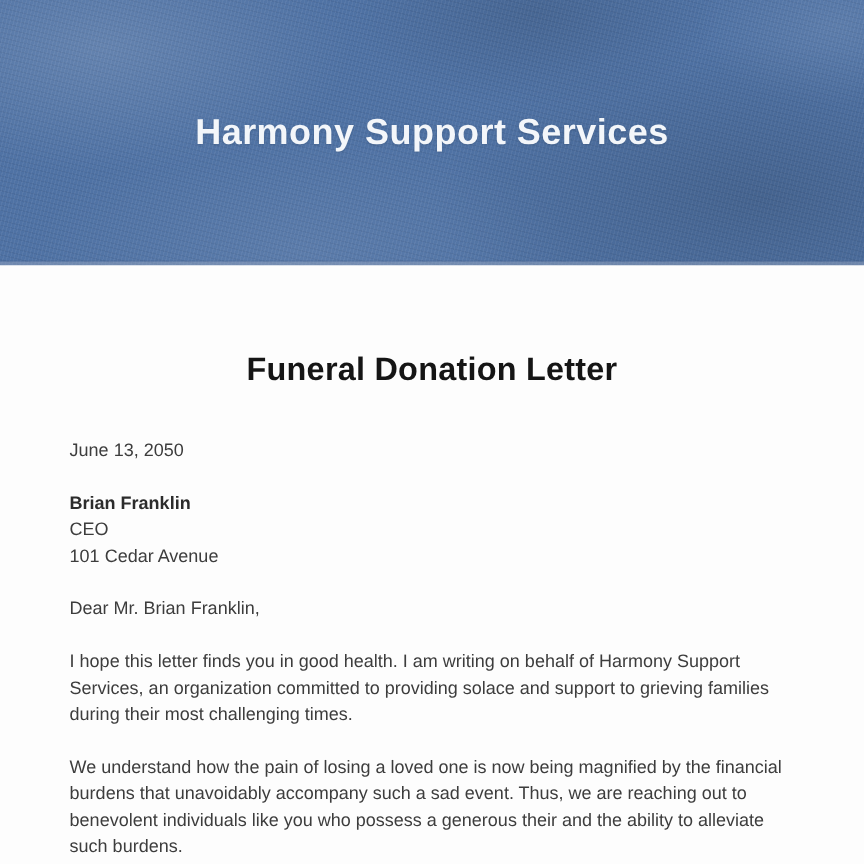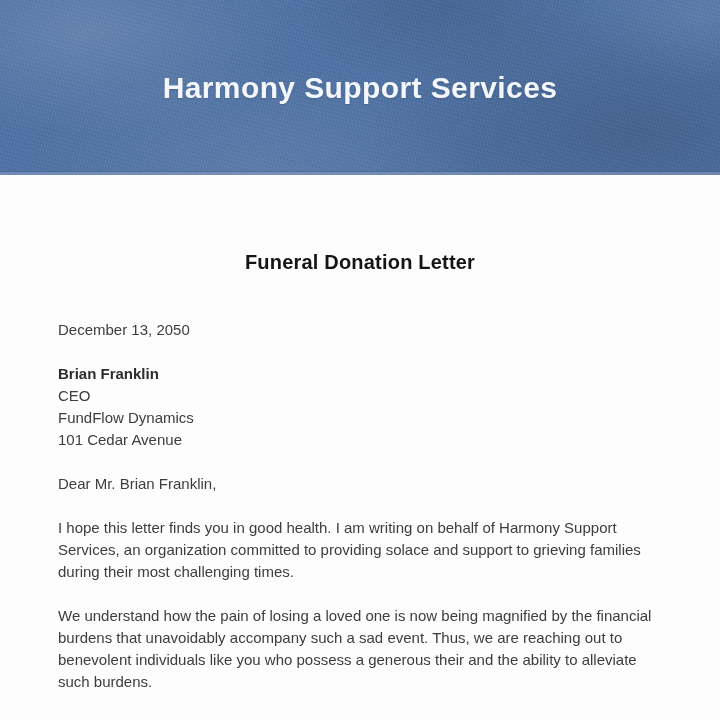--- a/index.html
+++ b/index.html
@@ -10,21 +10,21 @@
   }
   .page {
     position: relative;
     width: 720px;
     height: 720px;
     background: #fdfdfd;
     overflow: hidden;
   }
   
   .letterhead {
-    height: 175px;
+    height: 221px;
     width: 100%;
     box-sizing: border-box;
     display: flex;
     flex-direction: column;
     align-items: center;
     justify-content: center;
     gap: 7px;
     background-color: #4f72a4;
     background-image:
       radial-gradient(ellipse 320px 160px at 12% 18%, rgba(255,255,255,0.12), transparent 65%),
@@ -47,21 +47,21 @@
     font-size: 12.5px;
     font-weight: bold;
     color: #e2eaf3;
     letter-spacing: 0.3px;
     text-shadow: 0 1px 1px rgba(30,50,80,0.2);
   }
   
   .doc-title {
     margin: 70px 0 0 0;
     text-align: center;
-    font-size: 20px;
+    font-size: 27px;
     line-height: 34px;
     font-weight: bold;
     color: #151515;
     letter-spacing: 0.2px;
   }
   .letter {
     padding: 0 58px;
     color: #3d3d3d;
     font-size: 15px;
     line-height: 22px;
@@ -78,26 +78,25 @@
 <div class="page">
 
   <div class="letterhead">
     <div class="org-name">Harmony Support Services</div>
   </div>
 
   <h1 class="doc-title">Funeral Donation Letter</h1>
 
   <div class="letter">
 
-    <div class="date-line">December 13, 2050</div>
+    <div class="date-line">June 13, 2050</div>
 
     <div class="address-block">
       <div class="recipient-name">Brian Franklin</div>
       <div>CEO</div>
-      <div>FundFlow Dynamics</div>
       <div>101 Cedar Avenue</div>
     </div>
 
     <div class="salutation">Dear Mr. Brian Franklin,</div>
 
     <p class="para">I hope this letter finds you in good health. I am writing on behalf of Harmony Support Services, an organization committed to providing solace and support to grieving families during their most challenging times.</p>
 
     <p class="para">We understand how the pain of losing a loved one is now being magnified by the financial burdens that unavoidably accompany such a sad event. Thus, we are reaching out to benevolent individuals like you who possess a generous their and the ability to alleviate such burdens.</p>
 
   </div>

